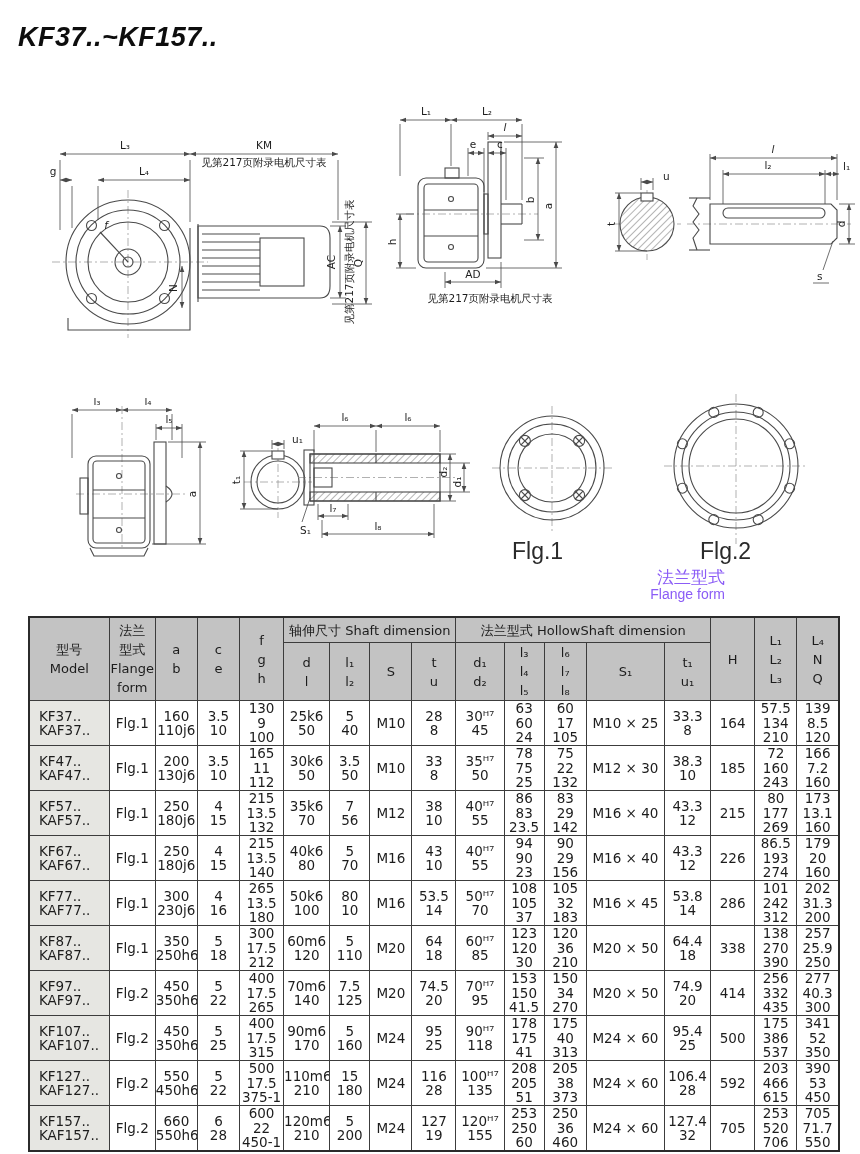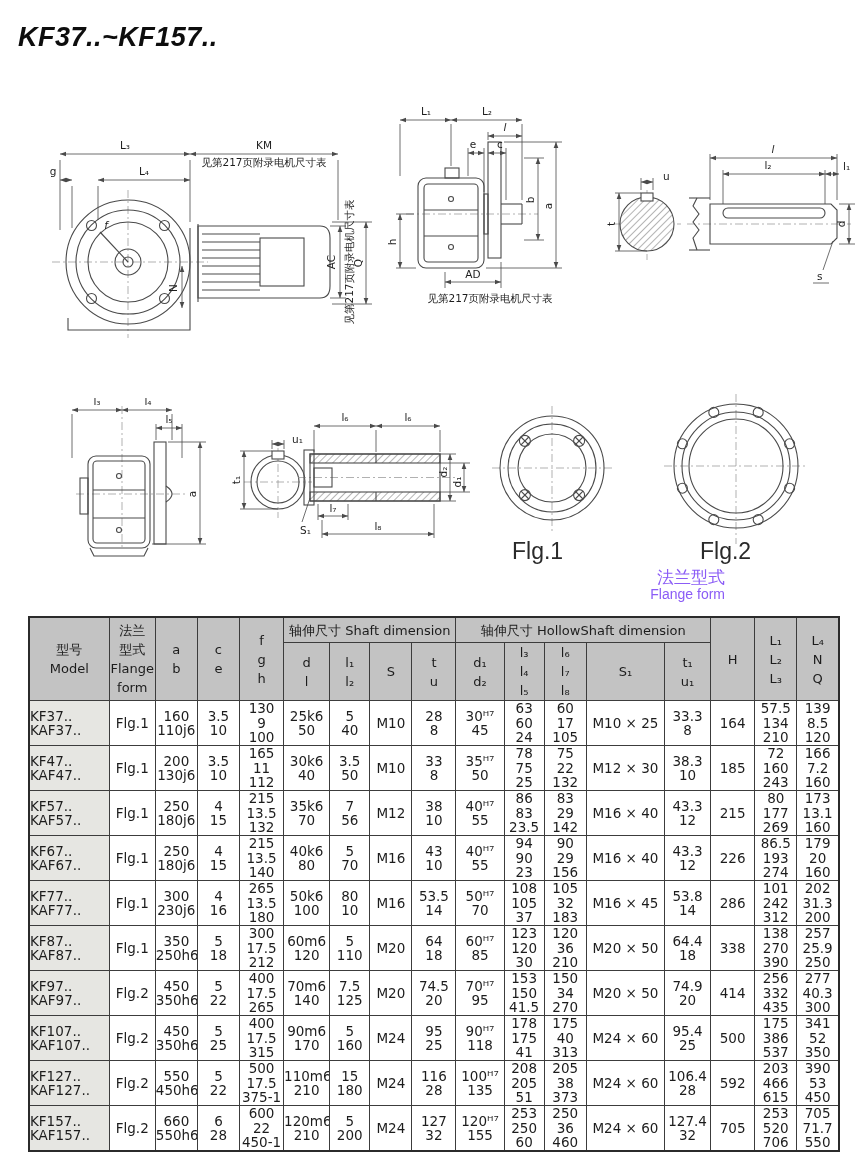--- a/index.html
+++ b/index.html
@@ -19,21 +19,21 @@
   
   .dim-table{position:absolute;left:28px;top:616px;width:812px;border-collapse:collapse;
              table-layout:fixed;font-family:"DejaVu Sans",sans-serif;color:#1c1c1c;
              border:2px solid #2b2b2b;}
   .dim-table th,.dim-table td{border:1px solid #3c3c3c;text-align:center;
              white-space:pre-line;padding:0;overflow:hidden;}
   .dim-table thead th{background:#c3c3c3;font-weight:normal;font-size:13px;line-height:19px;}
   .dim-table th.gh{height:24px;margin-top:12px;}
   .dim-table th.sub{height:52px;}
   .dim-table tbody td{font-size:13.5px;line-height:14.5px;height:44px;background:#fff;}
-  .dim-table tbody td.model{background:#e6e6e2;text-align:left;}
+  .dim-table tbody td.model{background:#e6e6e2;text-align:left;padding-left:9px;}
 </style>
 </head>
 <body>
 
 <div class="page">
 
   <svg width="0" height="0" style="position:absolute">
     <defs>
       <marker id="me" viewBox="0 0 10 10" refX="9" refY="5" markerWidth="9" markerHeight="9" orient="auto-start-reverse">
         <path d="M0,1.5 L9,5 L0,8.5 z" fill="#4a4a4a"></path>
@@ -386,21 +386,21 @@
 Flange
 form</th>
         <th rowspan="2">a
 b</th>
         <th rowspan="2">c
 e</th>
         <th rowspan="2">f
 g
 h</th>
         <th colspan="4" class="gh">轴伸尺寸 Shaft dimension</th>
-        <th colspan="5" class="gh">轴伸尺寸 HollowShaft dimension</th>
+        <th colspan="5" class="gh">法兰型式 HollowShaft dimension</th>
         <th rowspan="2">H</th>
         <th rowspan="2">L₁
 L₂
 L₃</th>
         <th rowspan="2">L₄
 N
 Q</th>
       </tr>
       <tr>
         <th class="sub">d
@@ -466,21 +466,21 @@
 KAF47..</td>
           <td>Flg.1</td>
           <td>200
 130j6</td>
           <td>3.5
 10</td>
           <td>165
 11
 112</td>
           <td>30k6
-40</td>
+50</td>
           <td>3.5
 50</td>
           <td>M10</td>
           <td>33
 8</td>
           <td>35ᴴ⁷
 50</td>
           <td>78
 75
 25</td>
@@ -767,21 +767,21 @@
 28</td>
           <td>600
 22
 450-1</td>
           <td>120m6
 210</td>
           <td>5
 200</td>
           <td>M24</td>
           <td>127
-32</td>
+19</td>
           <td>120ᴴ⁷
 155</td>
           <td>253
 250
 60</td>
           <td>250
 36
 460</td>
           <td>M24 × 60</td>
           <td>127.4

